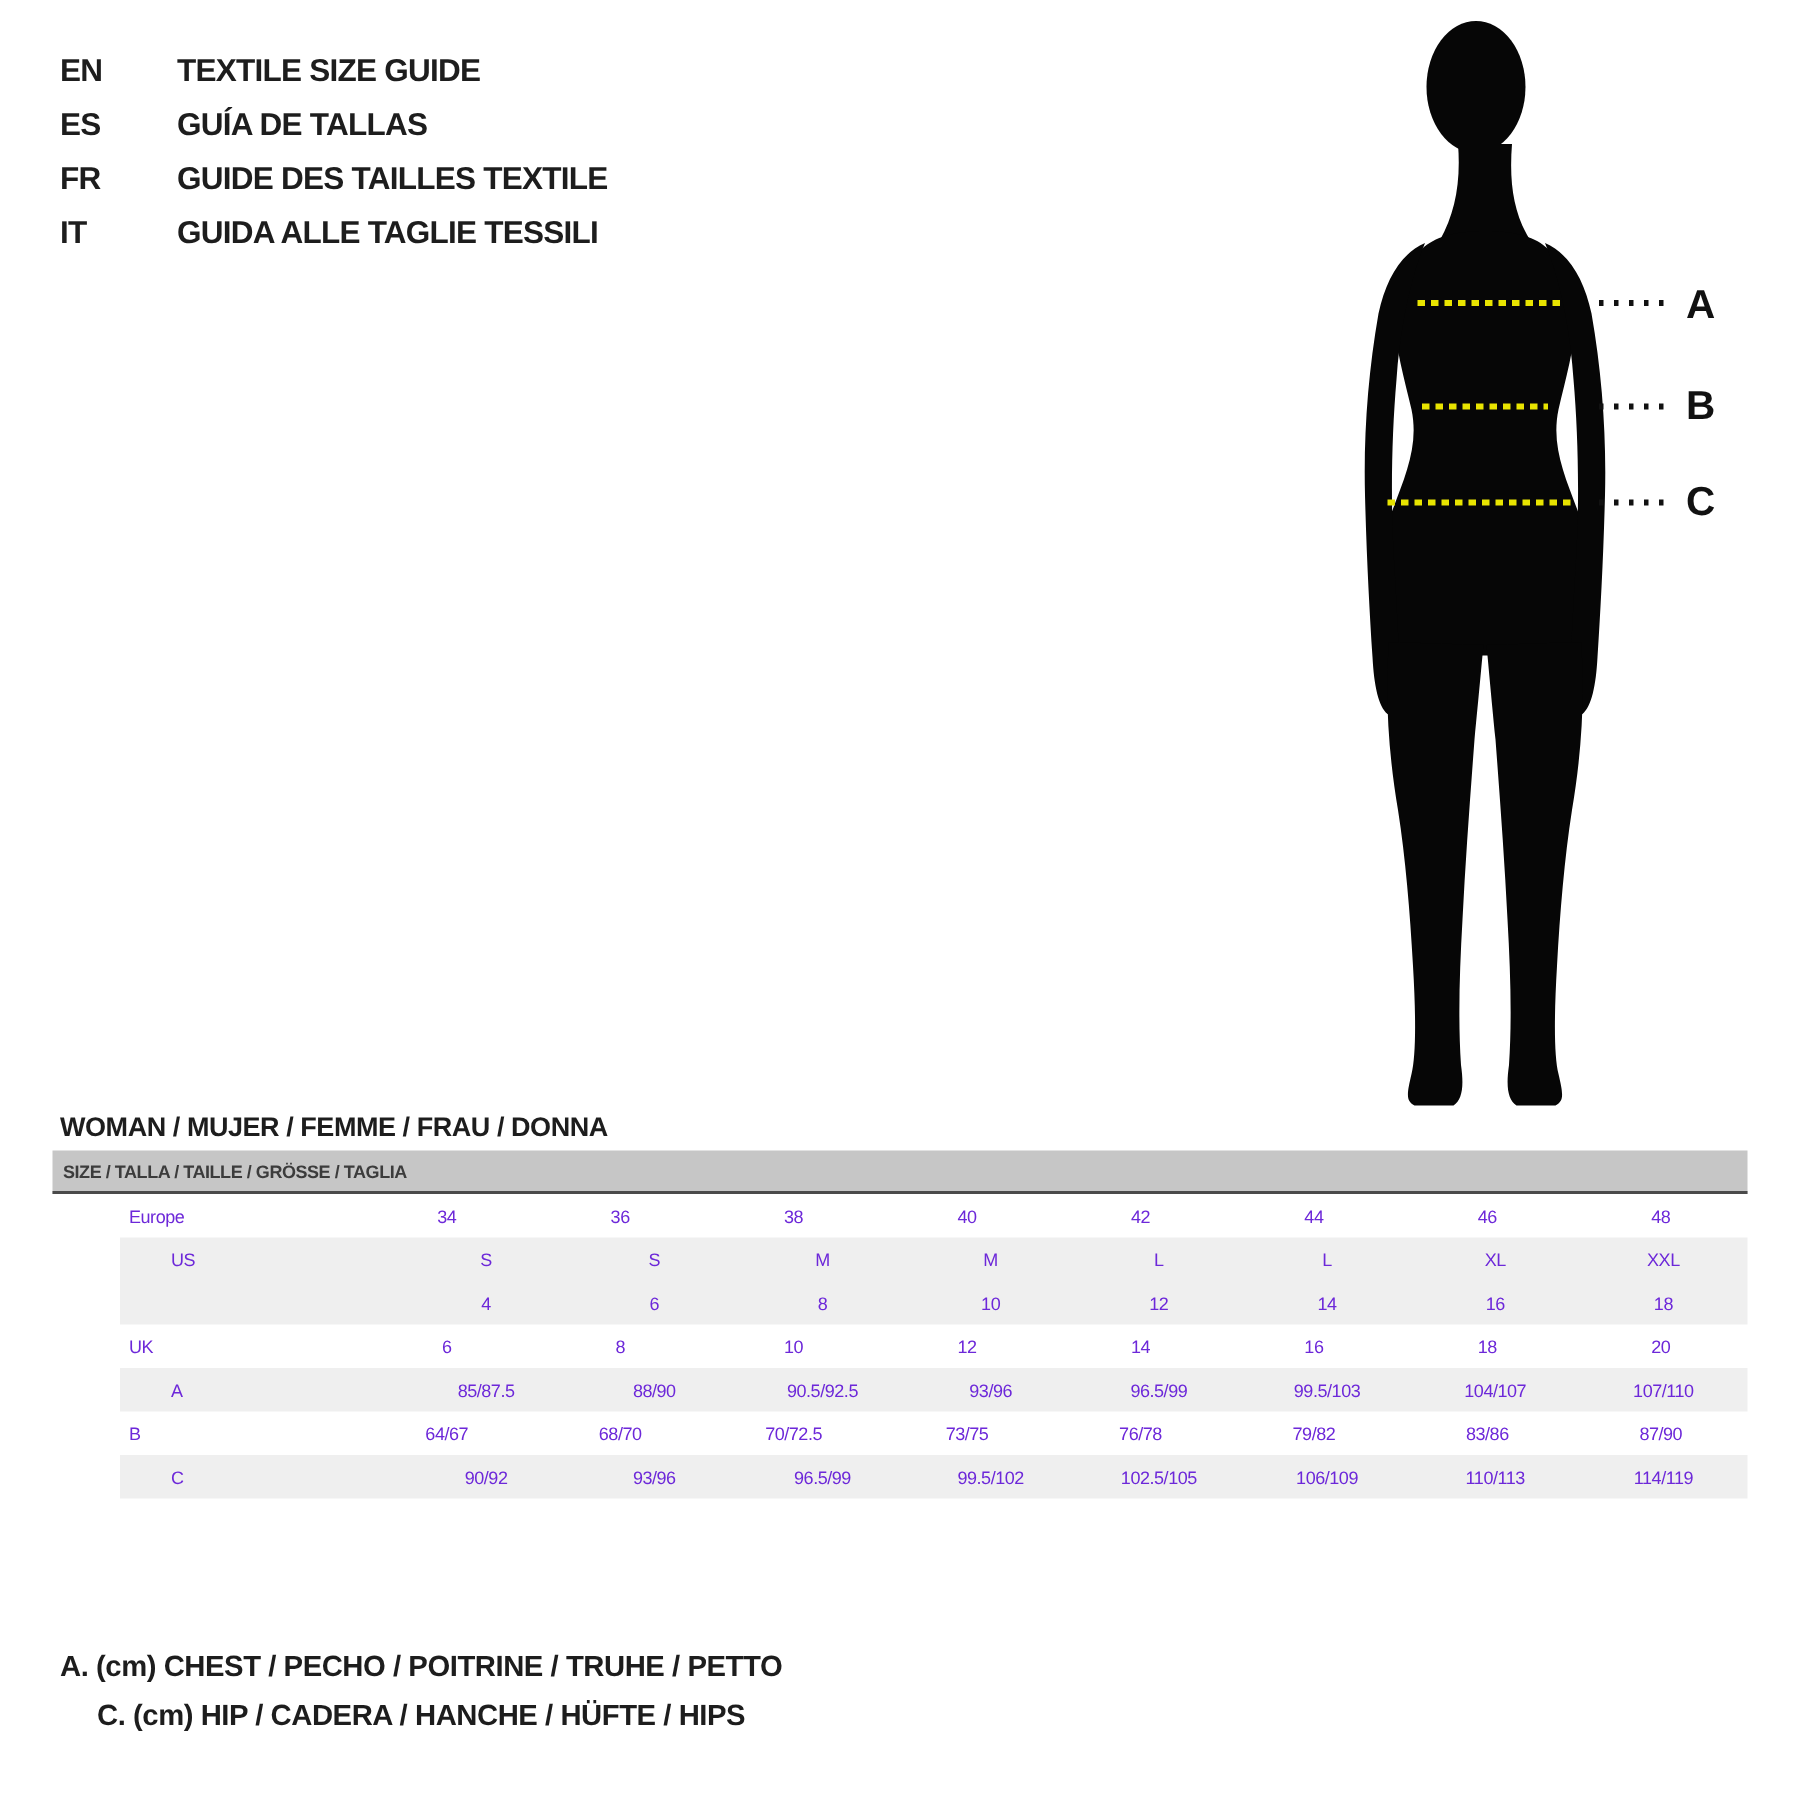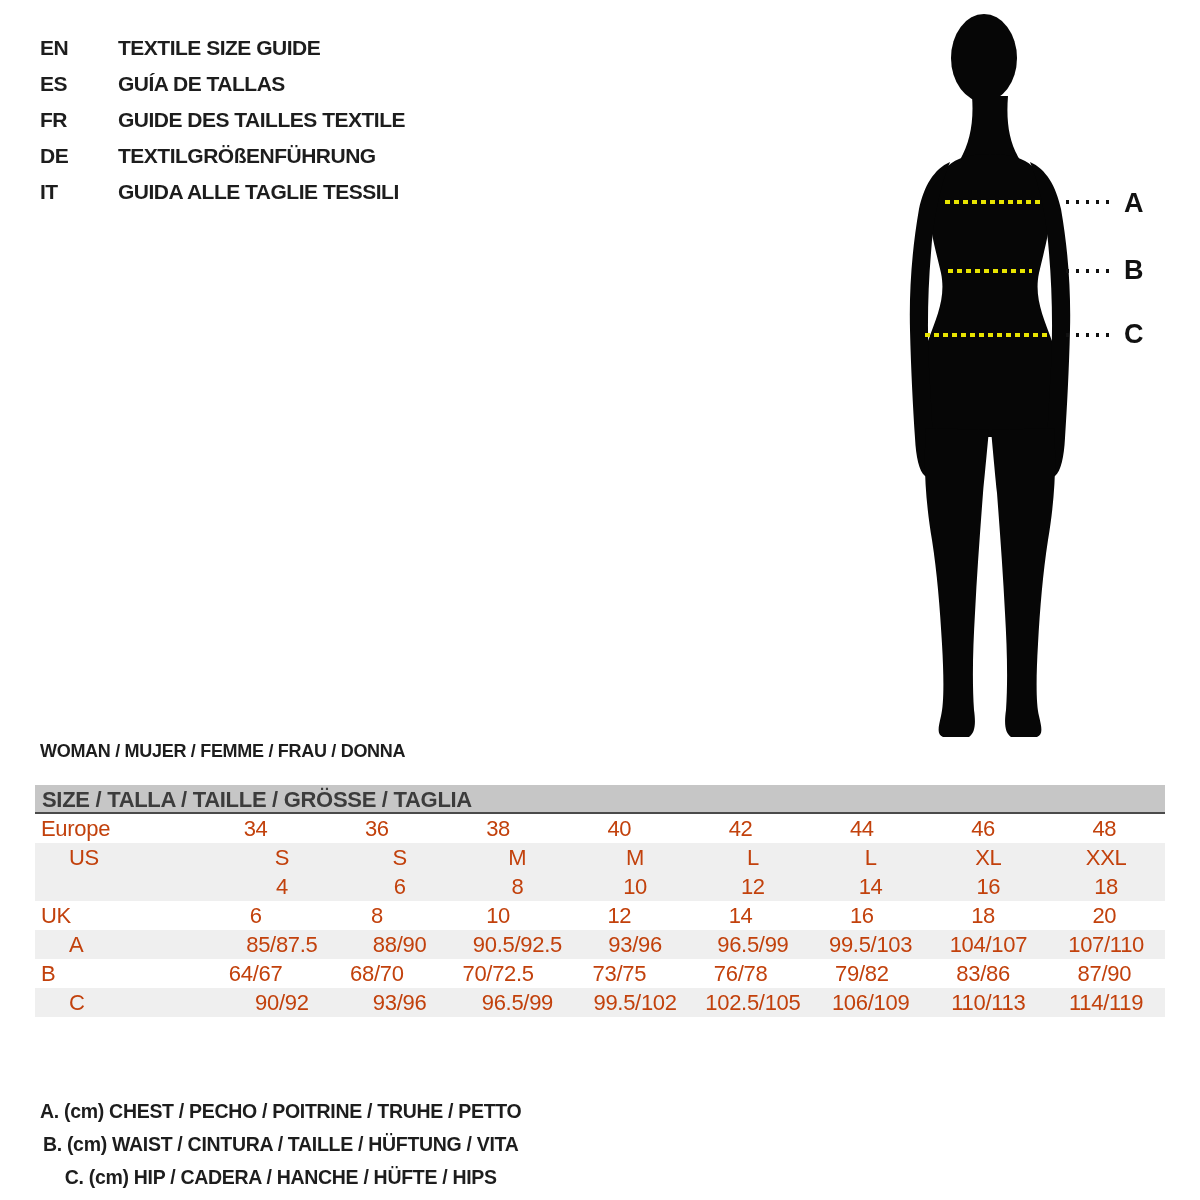--- a/index.html
+++ b/index.html
@@ -14,26 +14,26 @@
   .lang-label{font-size:21px;font-weight:bold;letter-spacing:-0.5px;white-space:nowrap;}
   
   .figure-svg{position:absolute;left:880px;top:10px;width:240px;height:730px;}
   .marker-letter{position:absolute;left:1124px;width:34px;text-align:left;
     font-size:27px;font-weight:600;color:#111;}
   .marker-a{top:188px;} .marker-b{top:255px;} .marker-c{top:319px;}
   
   .section-title{position:absolute;left:40px;top:741px;font-size:18px;font-weight:bold;
     letter-spacing:-0.3px;}
   
-  .size-table{position:absolute;left:35px;top:785px;width:1130px;font-size:22px;}
+  .size-table{position:absolute;left:35px;top:767px;width:1130px;font-size:12px;}
   .t-header{height:29px;line-height:29px;background:#c6c6c6;color:#3c3c3c;
     font-weight:bold;padding-left:7px;border-bottom:2px solid #4a4a4a;
     box-sizing:border-box;letter-spacing:-0.3px;}
   .t-row{display:grid;grid-template-columns:160px repeat(8,1fr);height:29px;
-    align-items:center;color:#c2410c;}
+    align-items:center;color:#6d28d9;margin-left:45px;}
   .t-row.shaded{background:#efefef;padding-left:28px;}
   .row-label{padding-left:6px;text-align:left;letter-spacing:-0.3px;}
   .t-cell{text-align:center;letter-spacing:-0.3px;}
   
   .legend{position:absolute;left:40px;top:1095px;}
   .legend-line{font-size:19.5px;font-weight:bold;line-height:33px;letter-spacing:-0.3px;
     white-space:nowrap;text-align:center;}
 </style>
 </head>
 <body>
@@ -45,24 +45,20 @@
       <span class="lang-code">EN</span>
       <span class="lang-label">TEXTILE SIZE GUIDE</span>
     </div>
     <div class="lang-row">
       <span class="lang-code">ES</span>
       <span class="lang-label">GUÍA DE TALLAS</span>
     </div>
     <div class="lang-row">
       <span class="lang-code">FR</span>
       <span class="lang-label">GUIDE DES TAILLES TEXTILE</span>
-    </div>
-    <div class="lang-row">
-      <span class="lang-code">DE</span>
-      <span class="lang-label">TEXTILGRÖßENFÜHRUNG</span>
     </div>
     <div class="lang-row">
       <span class="lang-code">IT</span>
       <span class="lang-label">GUIDA ALLE TAGLIE TESSILI</span>
     </div>
   </div>
 
   <svg class="figure-svg" viewBox="0 0 240 730">
     <ellipse cx="104" cy="48" rx="33" ry="44" fill="#060606"></ellipse>
     <path fill="#060606" d="M92,86 C94,112 90,132 80,150 L140,150 C129,132 126,112 128,86 Z"></path>
@@ -181,17 +177,16 @@
       <div class="t-cell">99.5/102</div>
       <div class="t-cell">102.5/105</div>
       <div class="t-cell">106/109</div>
       <div class="t-cell">110/113</div>
       <div class="t-cell">114/119</div>
     </div>
   </div>
 
   <div class="legend">
     <div class="legend-line">A. (cm) CHEST / PECHO / POITRINE / TRUHE / PETTO</div>
-    <div class="legend-line">B. (cm) WAIST / CINTURA / TAILLE / HÜFTUNG / VITA</div>
     <div class="legend-line">C. (cm) HIP / CADERA / HANCHE / HÜFTE / HIPS</div>
   </div>
 
 </div>
 
 </body></html>

